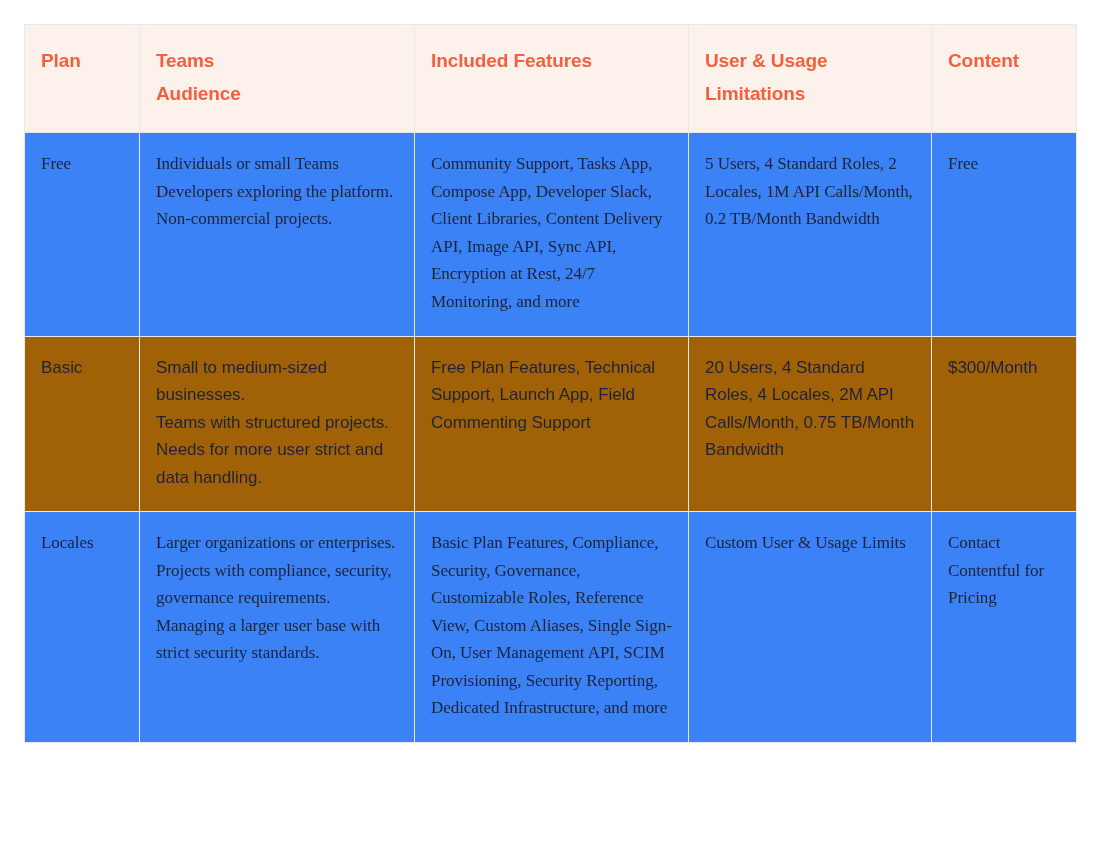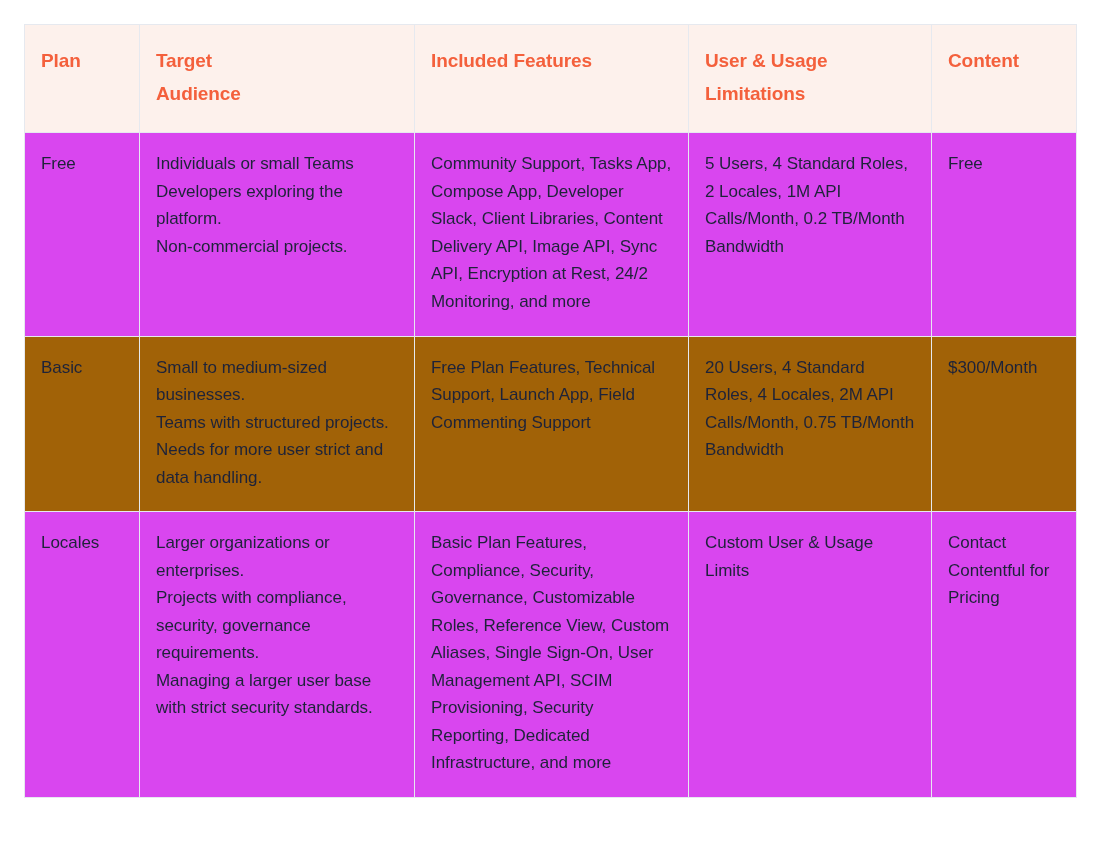--- a/index.html
+++ b/index.html
@@ -60,21 +60,22 @@
     padding: 17px 16px 20px 16px;
     border: 1px solid #e6e9ef;
     white-space: pre-line;
     word-wrap: break-word;
   }
 
   tbody tr.row-alt td {
     background: #a16207;
   }
   tbody tr.row-plain td {
-    background: #d946ef;
+    background: #3b82f6;
+    font-family: Liberation Serif, serif;
   }
 
   td.cell-plan {
     white-space: normal;
   }
 </style>
 </head>
 <body>
 
 <div class="page">
@@ -84,36 +85,36 @@
       <col class="c-plan">
       <col class="c-audience">
       <col class="c-features">
       <col class="c-limits">
       <col class="c-pricing">
     </colgroup>
 
     <thead>
       <tr>
         <th>Plan</th>
-        <th>Target
+        <th>Teams
 Audience</th>
         <th>Included Features</th>
         <th>User &amp; Usage
 Limitations</th>
         <th>Content</th>
       </tr>
     </thead>
 
     <tbody>
 
       <tr class="row-plain">
         <td class="cell-plan">Free</td>
         <td>Individuals or small Teams Developers exploring the platform.
 Non-commercial projects.</td>
-        <td>Community Support, Tasks App, Compose App, Developer Slack, Client Libraries, Content Delivery API, Image API, Sync API, Encryption at Rest, 24/2 Monitoring, and more</td>
+        <td>Community Support, Tasks App, Compose App, Developer Slack, Client Libraries, Content Delivery API, Image API, Sync API, Encryption at Rest, 24/7 Monitoring, and more</td>
         <td>5 Users, 4 Standard Roles, 2 Locales, 1M API Calls/Month, 0.2 TB/Month Bandwidth</td>
         <td>Free</td>
       </tr>
 
       <tr class="row-alt">
         <td class="cell-plan">Basic</td>
         <td>Small to medium-sized businesses.
 Teams with structured projects.
 Needs for more user strict and data handling.</td>
         <td>Free Plan Features, Technical Support, Launch App, Field Commenting Support</td>

